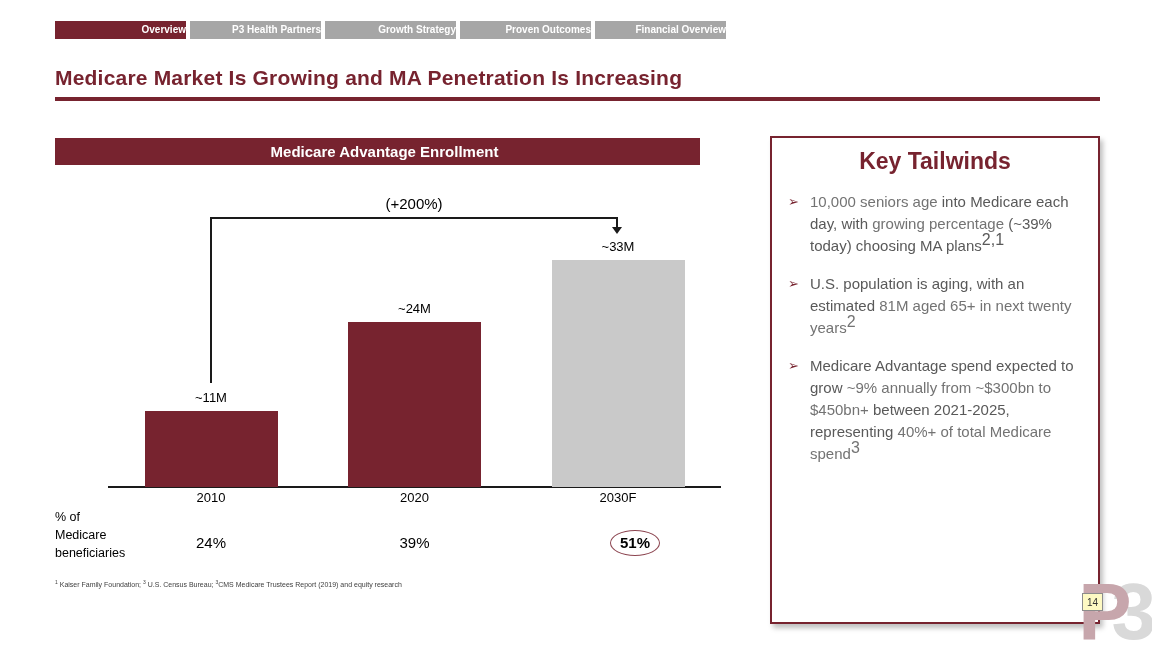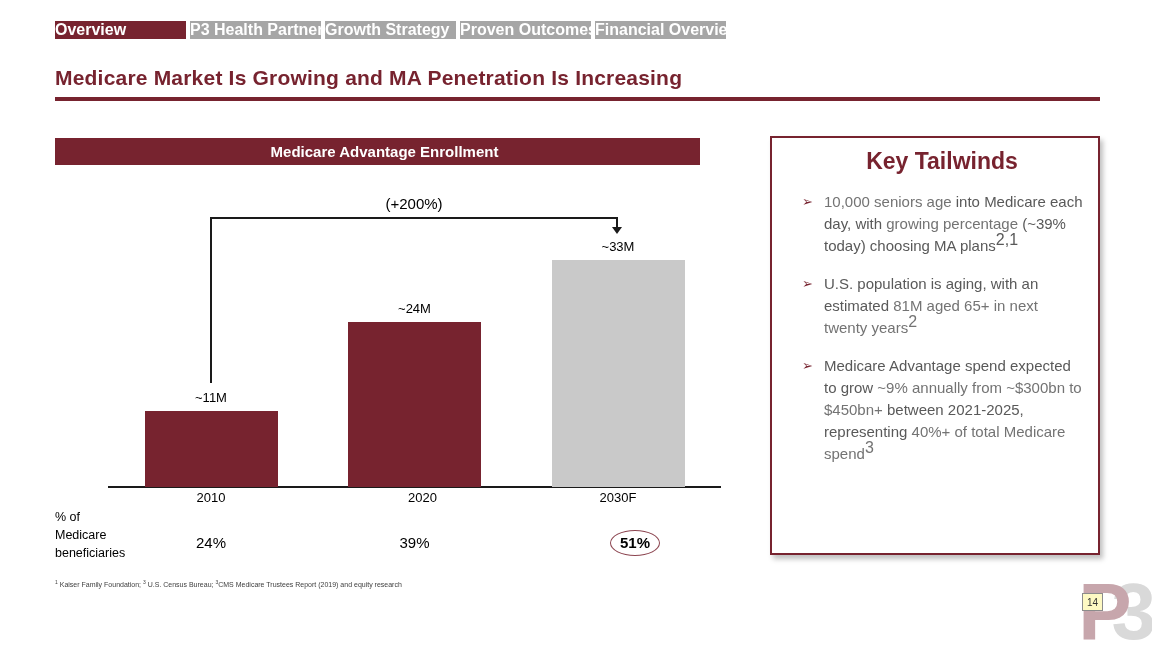--- a/index.html
+++ b/index.html
@@ -6,21 +6,21 @@
   html,body { background:#fff; }
   body {
     width:1152px; height:648px; position:relative; overflow:hidden;
     font-family:"Liberation Sans", sans-serif; color:#000;
   }
 
   
   .tab-bar { position:absolute; left:55px; top:21px; display:flex; }
   .tab {
     width:131px; height:18px; margin-right:4px; background:#a6a6a6;
-    color:#fff; font-size:16px; font-weight:bold; text-align:left;
+    color:#fff; font-size:10px; font-weight:bold; text-align:right;
     line-height:18px; cursor:pointer; white-space:nowrap;
   }
   .tab.active { background:#77232f; }
 
   
   .slide-title {
     position:absolute; left:55px; top:66px; width:1000px;
     font-size:21px; font-weight:bold; color:#77232f; letter-spacing:0.2px;
   }
   .title-rule { position:absolute; left:55px; top:97px; width:1045px; height:4px; background:#77232f; }
@@ -50,24 +50,23 @@
 
   .pct-axis-label { position:absolute; left:55px; top:508px; font-size:12.5px; color:#000; line-height:18px; }
   .pct-value { position:absolute; top:534px; width:90px; text-align:center; font-size:15px; color:#000; }
   .pct-value .circled {
     display:inline-block; border:1px solid #8c4550; border-radius:50%;
     padding:3px 9px 4px 9px; position:relative; top:-4px;
   }
 
   
   .tailwinds {
-    position:absolute; left:770px; top:136px; width:330px; height:419px;
+    position:absolute; left:770px; top:136px; width:330px; height:488px;
     background:#fff; border:2px solid #77232f;
     box-shadow:3px 4px 5px rgba(0,0,0,0.25);
-    padding-left:14px;
   }
   .tailwinds-title {
     margin-top:10px; text-align:center; font-size:23px; font-weight:bold; color:#77232f;
   }
   .tailwinds-list { margin:16px 14px 0 16px; }
   .bullet { display:flex; margin-bottom:16px; }
   .bullet-marker { flex:0 0 22px; color:#77232f; font-size:13px; line-height:22px; }
   .bullet-text { font-size:15px; color:#595959; line-height:22px; }
   .bullet-text .b { font-weight:normal; color:#737373; }
   .bullet-text sup { font-size:16px; line-height:0; }
@@ -107,21 +106,21 @@
   <div class="bracket-v-left"></div>
   <div class="bracket-v-right"></div>
   <div class="arrow-head"></div>
   <div class="annotation">(+200%)</div>
   <div class="axis-line"></div>
 <div class="bar" style="left: 144.5px; top: 411px; width: 133px; height: 76px; background: rgb(119, 35, 47);"></div>
     <div class="bar-label" style="left: 161px; top: 390px;">~11M</div>
     <div class="x-label" style="left: 144.5px; top: 490px;">2010</div>
     <div class="bar" style="left: 348px; top: 322px; width: 133px; height: 165px; background: rgb(119, 35, 47);"></div>
     <div class="bar-label" style="left: 364.5px; top: 301px;">~24M</div>
-    <div class="x-label" style="left: 356px; top: 490px;">2020</div>
+    <div class="x-label" style="left: 348px; top: 490px;">2020</div>
     <div class="bar" style="left: 551.5px; top: 260px; width: 133px; height: 227px; background: rgb(201, 201, 201);"></div>
     <div class="bar-label" style="left: 568px; top: 239px;">~33M</div>
     <div class="x-label" style="left: 551.5px; top: 490px;">2030F</div>
   </div>
 
 <div class="pct-axis-label">
   <div>% of</div>
   <div>Medicare</div>
   <div>beneficiaries</div>
 </div>

